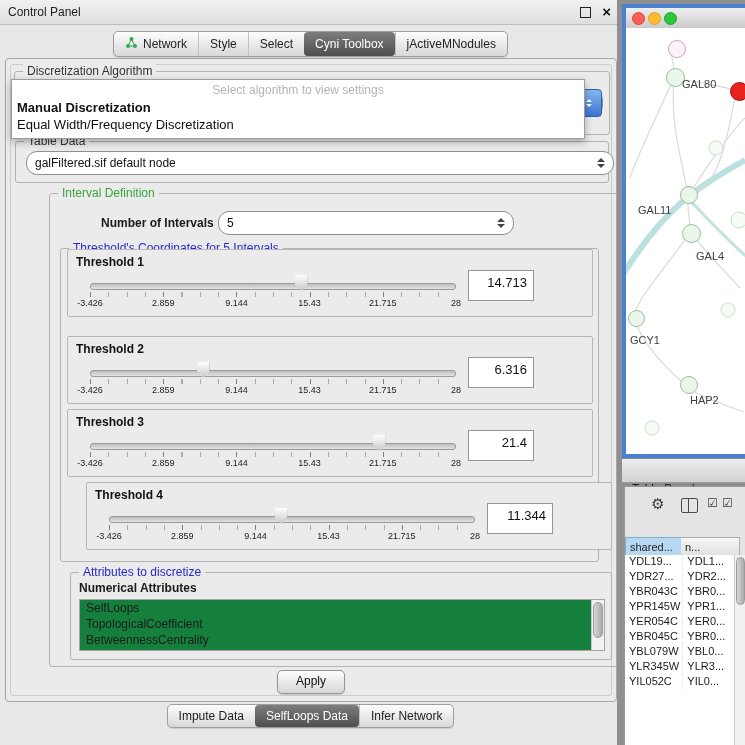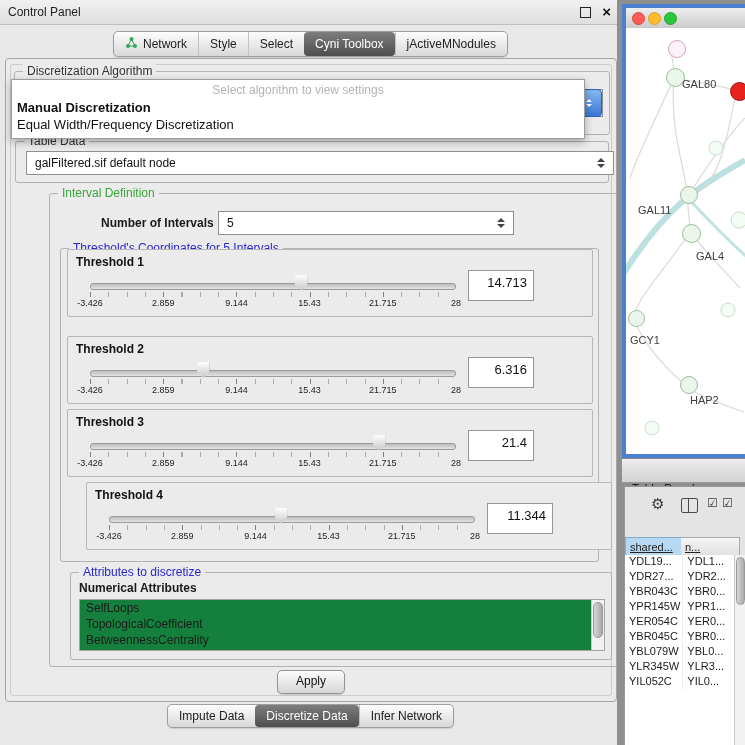--- a/index.html
+++ b/index.html
@@ -24,21 +24,21 @@
   
   .main-panel{position:absolute;left:5px;top:58px;width:610px;height:642px;border:1px solid #a6a6a6;border-radius:4px;background:#ebebeb;}
   .inner-panel{position:absolute;left:4px;top:5px;right:4px;bottom:5px;border:1px solid #cccccc;border-radius:3px;}
 
   .group{position:absolute;border:1px solid #b3b3b3;border-radius:3px;}
   .group-title{position:absolute;top:-8px;left:8px;background:#ebebeb;padding:0 4px;font-size:12px;color:#333;white-space:nowrap;}
   .group-title.green{color:#3aa53a;}
   .group-title.blue{color:#2727cf;}
 
   
-  .combo{position:absolute;display:flex;align-items:center;background:#fff;border:1px solid #8f8f8f;border-radius:0;padding:0 8px;font-size:12px;color:#111;}
+  .combo{position:absolute;display:flex;align-items:center;background:#fff;border:1px solid #8f8f8f;border-radius:11px;padding:0 8px;font-size:12px;color:#111;}
   .combo .arrows{margin-left:auto;display:flex;flex-direction:column;gap:2px;}
   .tri-up{width:0;height:0;border-left:4px solid transparent;border-right:4px solid transparent;border-bottom:4px solid #444;}
   .tri-down{width:0;height:0;border-left:4px solid transparent;border-right:4px solid transparent;border-top:4px solid #444;}
 
   
   .algo-combo{left:15px;top:30px;width:580px;height:26px;z-index:5;padding:0;}
   .algo-combo .cap{position:absolute;right:0;top:-1px;bottom:-1px;width:24px;border-radius:0 4px 4px 0;background:linear-gradient(#86b7f0,#3c77d2);border:1px solid #2d62b5;display:flex;flex-direction:column;align-items:center;justify-content:center;gap:2px;}
   .algo-combo .cap .tri-up{border-bottom-color:#fff;border-left-width:3px;border-right-width:3px;border-bottom-width:3px;}
   .algo-combo .cap .tri-down{border-top-color:#fff;border-left-width:3px;border-right-width:3px;border-top-width:3px;}
 
@@ -91,21 +91,21 @@
   .nlabel{position:absolute;font-size:11px;color:#3c3c3c;white-space:nowrap;}
 
   .tp-bar{position:absolute;left:622px;top:458px;width:123px;height:23px;background:linear-gradient(#ededed,#d2d2d2);border-top:1px solid #8a8a8a;border-bottom:1px solid #9a9a9a;}
   .tp-bar span{position:absolute;left:10px;top:4px;font-size:12px;color:#222;margin-top:19px;}
 
   .tbl-window{position:absolute;left:624px;top:486px;width:121px;height:259px;background:#e4e4e4;border:1px solid #979797;border-right:none;overflow:hidden;}
   .tbl-toolbar{position:absolute;left:0;top:0;right:0;height:34px;}
   .gear{position:absolute;left:26px;top:8px;font-size:15px;color:#3b3b3b;}
   .colicon{position:absolute;left:56px;top:11px;width:15px;height:13px;border:1px solid #4a4a4a;background:linear-gradient(90deg,transparent 6px,#4a4a4a 6px,#4a4a4a 7px,transparent 7px);border-radius:2px;}
   .chk{position:absolute;top:9px;font-size:12px;color:#3b3b3b;}
-  .hdr{position:absolute;top:50px;height:18px;font-size:11px;padding:3px 0 0 4px;overflow:hidden;white-space:nowrap;color:#222;text-decoration:underline;}
+  .hdr{position:absolute;top:50px;height:18px;font-size:11px;padding:3px 0 0 4px;overflow:hidden;white-space:nowrap;color:#222;}
   .hdr.c1{left:0;width:56px;background:#b7d8f2;border:1px solid #85aecd;}
   .hdr.c2{left:56px;width:54px;background:linear-gradient(#f6f6f6,#dcdcdc);border:1px solid #ababab;border-left:none;}
   .tbl-body{position:absolute;left:0;top:68px;right:11px;bottom:0;background:#fff;}
   .trow{display:flex;height:15px;}
   .tcell{font-size:11px;padding-left:4px;white-space:nowrap;overflow:hidden;color:#1c1c1c;}
   .tcell.c1{width:56px;border-right:1px solid #eee;}
   .tcell.c2{width:50px;}
   .tbl-scroll{right:0;top:68px;bottom:0;width:11px;}
 </style>
 </head>
@@ -282,21 +282,21 @@
 
     <div class="apply-btn">Apply</div>
   </div>
 
   <div class="tabstrip bottom">
     <div class="tabgroup">
       <div class="tab">
           <span>Impute Data</span>
         </div>
       <div class="tab selected">
-          <span>Discretize Data</span>
+          <span>SelfLoops Data</span>
         </div>
       <div class="tab">
           <span>Infer Network</span>
         </div>
     </div>
   </div>
 
   <div class="right-bg"></div>
 
   <div class="net-window">

